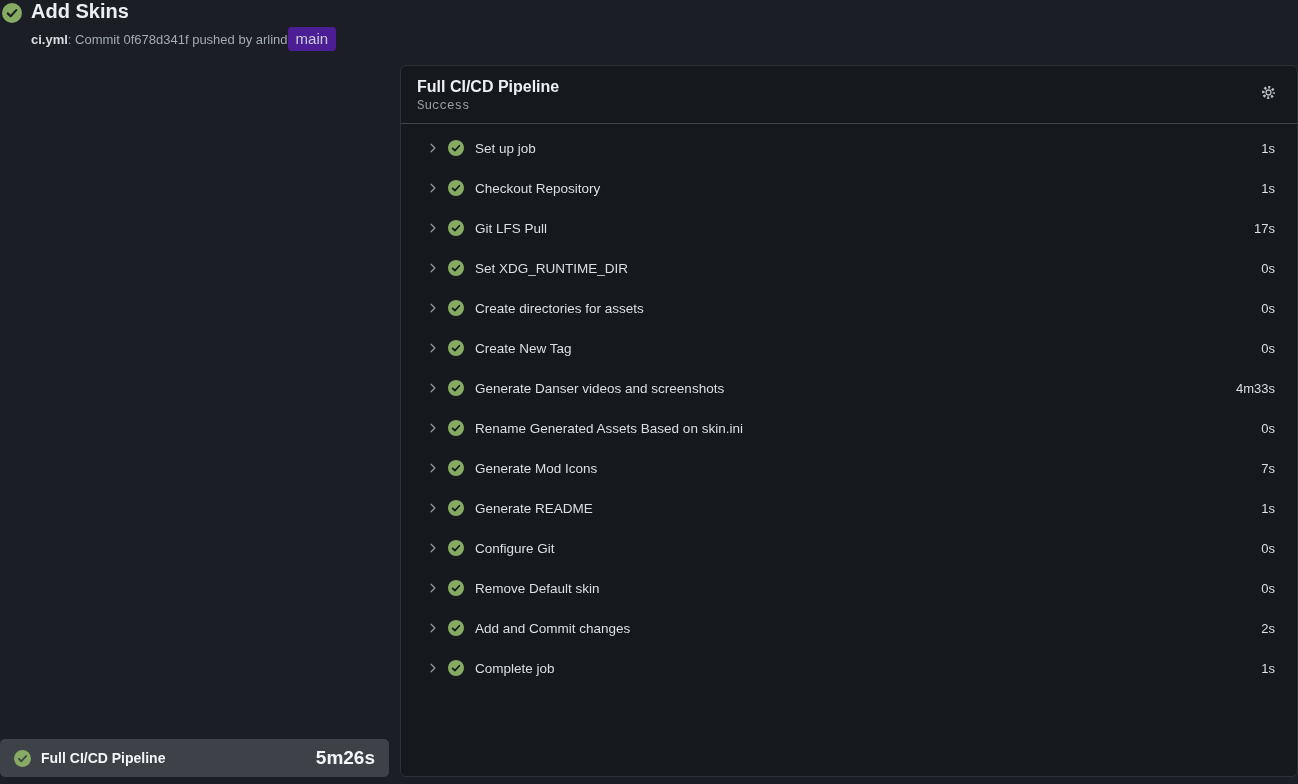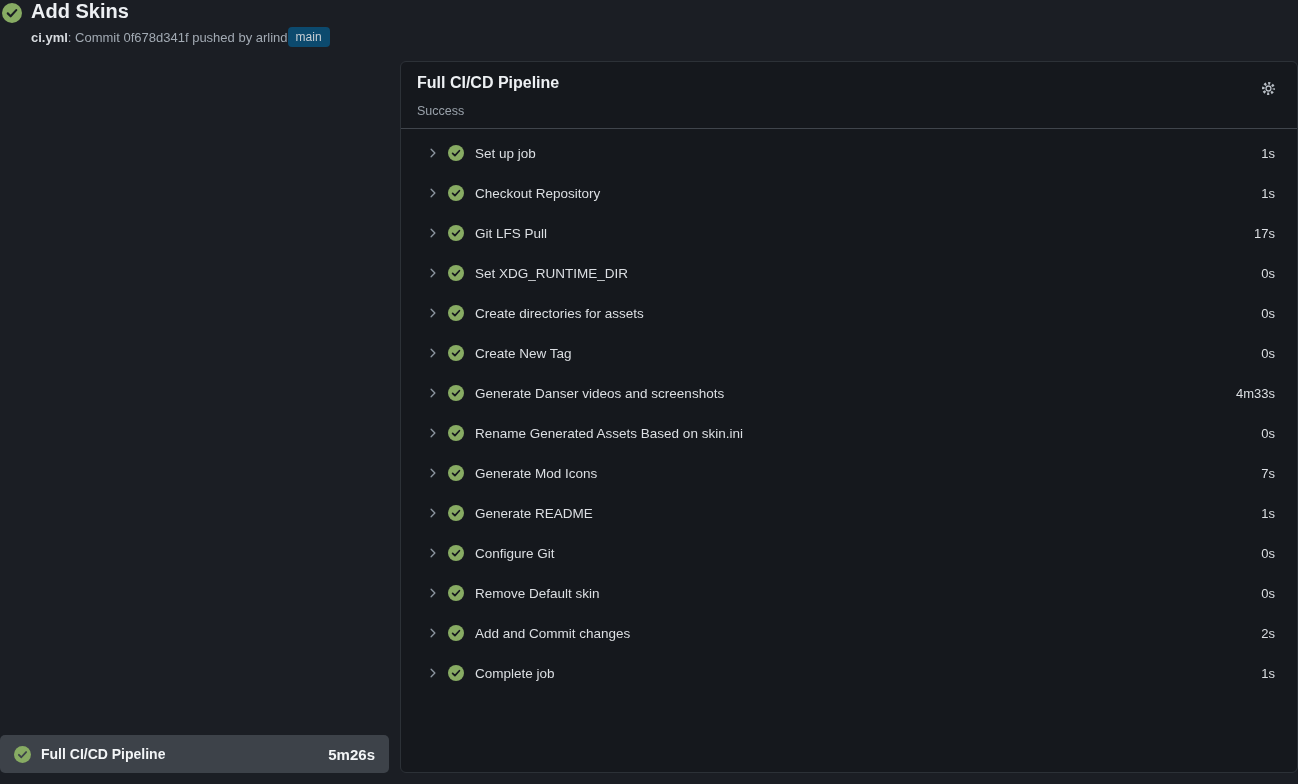--- a/index.html
+++ b/index.html
@@ -12,51 +12,51 @@
   }
   .page { width:1298px; height:784px; }
 
   
   .run-header { display:flex; align-items:flex-start; gap:9px; padding-left:2px; margin-bottom:14px; }
   .run-header .status-icon { margin-top:3px; flex:0 0 auto; }
   .run-title { font-size:20px; font-weight:700; color:#edf0f3; line-height:1.15; }
   .run-sub { font-size:13px; color:#a2aab3; margin-top:4px; display:flex; align-items:center; }
   .run-sub .wf-file { font-weight:700; color:#d8dcе0; color:#d8dce0; }
   .branch-badge {
-    background:#0c4a6e; color:#c7cdd3; font-size:12px;
+    background:#4c1d95; color:#c7cdd3; font-size:15px;
     padding:2px 8px; border-radius:4px; line-height:1.35; cursor:pointer;
   }
 
   
   .content { display:flex; align-items:flex-end; gap:11px; }
 
   .sidebar { flex:0 0 389px; }
   .job-card {
     display:flex; align-items:center; gap:10px;
     background:#3d4249; border-radius:5px;
     height:38px; padding:0 14px; cursor:pointer;
   }
   .job-name { flex:1; font-size:14px; font-weight:700; color:#f3f5f7; }
-  .job-duration { font-size:15px; font-weight:700; color:#f3f5f7; }
+  .job-duration { font-size:19px; font-weight:700; color:#f3f5f7; }
 
   
   .panel {
     flex:1; height:712px;
     background:#15181d;
     border:1px solid #2c3137;
     border-radius:6px;
     display:flex; flex-direction:column;
   }
   .panel-header {
     display:flex; justify-content:space-between; align-items:flex-start;
     padding:12px 16px 10px 16px;
     border-bottom:1px solid #40454c;
   }
   .panel-title { font-size:16px; font-weight:600; color:#edf0f3; }
-  .panel-status { font-size:12.5px; color:#99a1aa; margin-top:12px; }
+  .panel-status { font-size:12.5px; color:#99a1aa; margin-top:3px;font-family:Liberation Mono, monospace; }
   .gear-btn { background:none; border:none; cursor:pointer; padding:3px; margin-top:2px; line-height:0; }
 
   .steps { padding-top:4px; flex:1; overflow:hidden; }
   .step-row {
     display:flex; align-items:center; gap:9px;
     height:40px; padding:0 22px 0 26px; cursor:pointer;
   }
   .chev, .check { line-height:0; flex:0 0 auto; }
   .step-label { flex:1; font-size:13.5px; color:#dcdfe3; margin-left:2px; }
   .step-duration { font-size:13px; color:#dcdfe3; }

